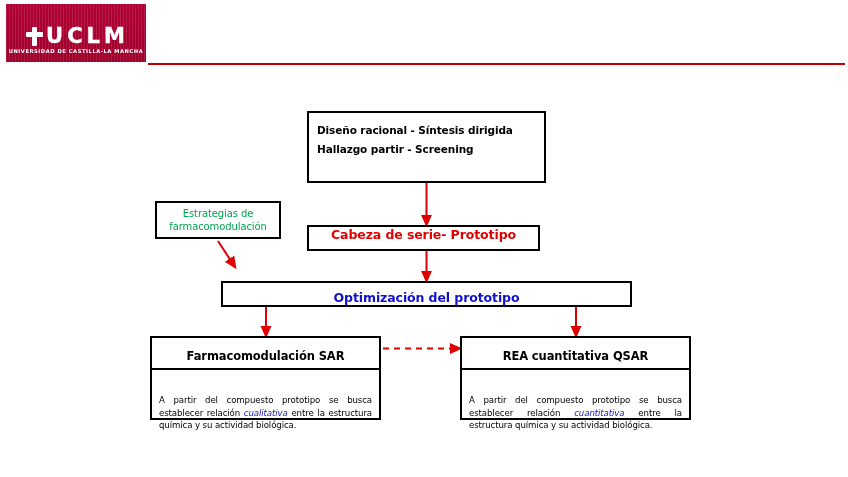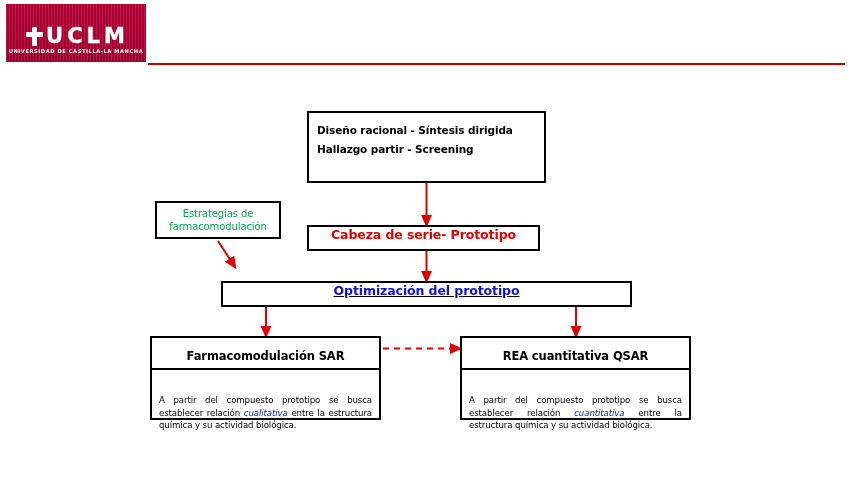--- a/index.html
+++ b/index.html
@@ -182,23 +182,22 @@
     letter-spacing: -0.1px;
   }
 
   
   #box-optimizacion {
     left: 221px;
     top: 213px;
     width: 411px;
     height: 26px;
     display: flex;
-    align-items: flex-start;
-    justify-content: center;
-    text-decoration: underline;
+    align-items: flex-end;
+    justify-content: center;
   }
   #box-optimizacion .label {
     font-family: "DejaVu Sans", sans-serif;
     font-size: 12.5px;
     font-weight: bold;
     color: #1010d0;
     letter-spacing: -0.1px;
   }
 
   

